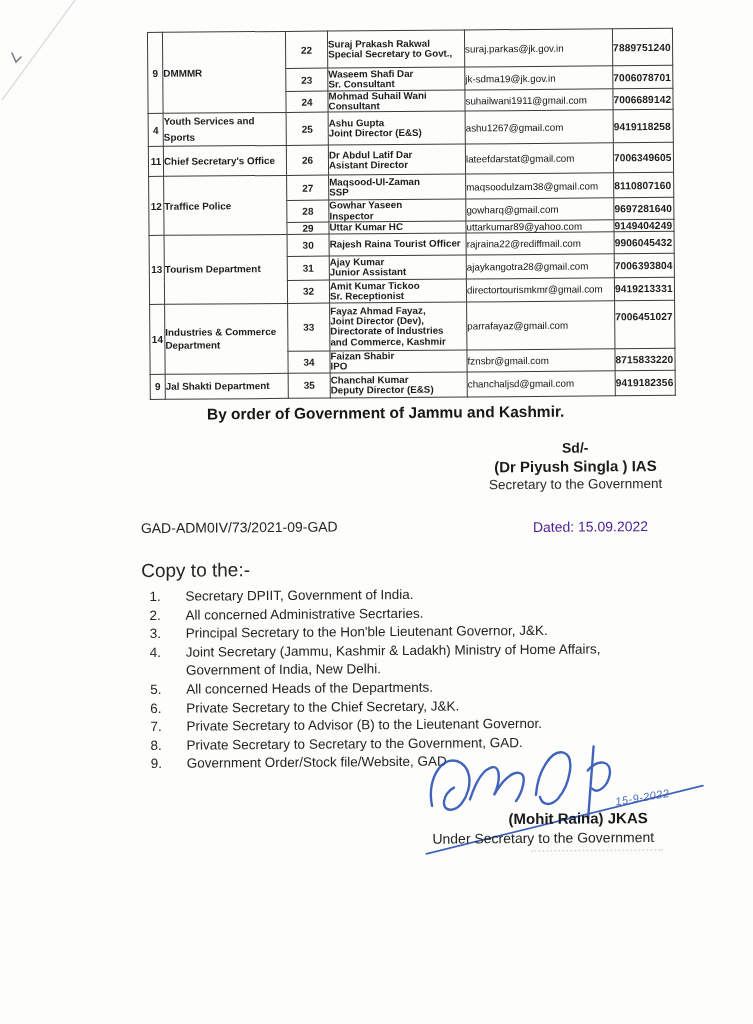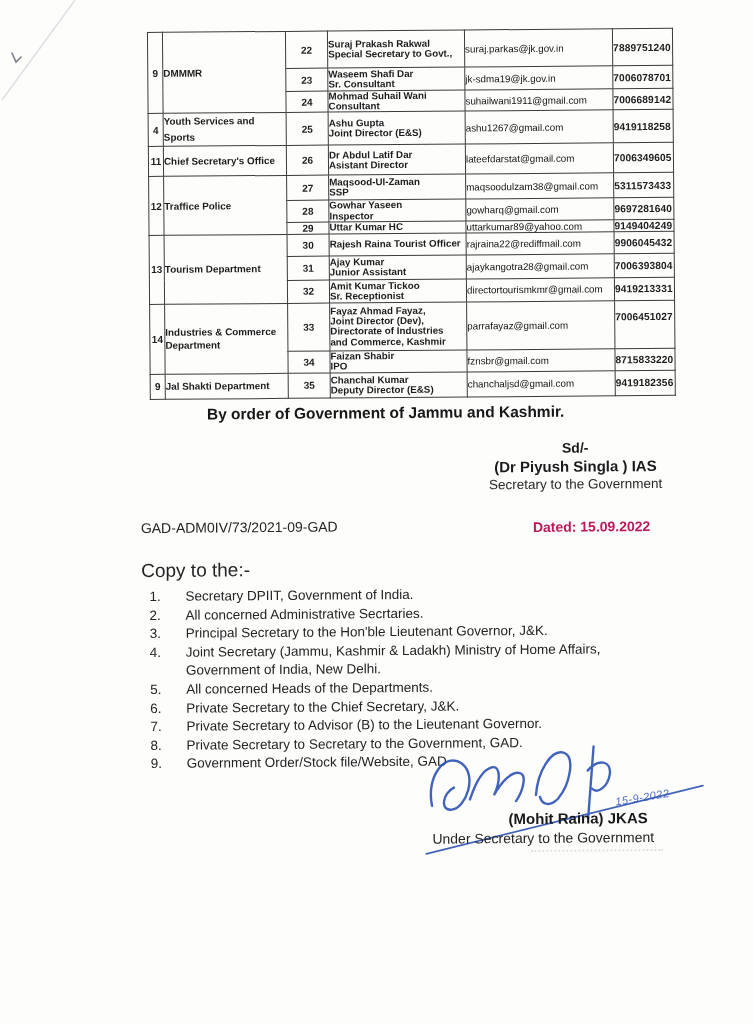--- a/index.html
+++ b/index.html
@@ -24,21 +24,21 @@
   td.c-email{font-size:9.8px;color:#141414;vertical-align:bottom;padding:0 0 4px 4px;white-space:nowrap;}
   td.c-phone{font-weight:bold;font-size:10.2px;color:#1d1d1d;vertical-align:bottom;padding:0 0 4px 3px;letter-spacing:.1px;white-space:nowrap;}
 
   .order-line{position:absolute;left:207px;top:404px;font-weight:bold;font-size:15.5px;color:#171717;}
   .sign-block{position:absolute;left:465px;top:441px;width:220px;text-align:center;color:#1b1b1b;}
   .sign-block .sd{font-weight:bold;font-size:14px;}
   .sign-block .nm{font-weight:bold;font-size:15px;margin-top:2px;}
   .sign-block .tl{font-size:13.5px;margin-top:2px;color:#2a2a2a;}
 
   .ref{position:absolute;left:140px;top:518px;font-size:14px;color:#252525;}
-  .dated{position:absolute;left:532px;top:520px;font-size:14px;color:#be185d;font-weight:bold;}
+  .dated{position:absolute;left:532px;top:520px;font-size:14px;color:#4c1d95;}
   .copy-head{position:absolute;left:140px;top:558px;font-size:19px;color:#252525;}
 
   .copy-list{position:absolute;left:148px;top:586px;width:480px;font-size:13.5px;color:#242424;}
   .copy-row{display:flex;line-height:18.6px;}
   .copy-row .n{width:36px;flex:none;}
   .copy-row .t{white-space:pre-line;}
 
   .hand-note{position:absolute;left:612px;top:793px;color:#2d53b5;font-size:11px;font-style:italic;
              letter-spacing:.5px;transform:rotate(-9deg);opacity:.85;}
   .mohit{position:absolute;left:475px;top:811px;width:200px;text-align:center;font-weight:bold;font-size:15px;color:#191919;}
@@ -111,21 +111,21 @@
           <td class="c-phone">7006349605</td>
         </tr>
 
         <tr style="height:25px">
           <td class="c-sno" rowspan="3">12</td>
           <td class="c-dept" rowspan="3">Traffice Police</td>
           <td class="c-no">27</td>
           <td class="c-name">Maqsood-Ul-Zaman
 SSP</td>
           <td class="c-email">maqsoodulzam38@gmail.com</td>
-          <td class="c-phone">5311573433</td>
+          <td class="c-phone">8110807160</td>
         </tr>
         <tr style="height:21px">
           <td class="c-no">28</td>
           <td class="c-name">Gowhar Yaseen
 Inspector</td>
           <td class="c-email">gowharq@gmail.com</td>
           <td class="c-phone">9697281640</td>
         </tr>
         <tr style="height:11px">
           <td class="c-no">29</td>

